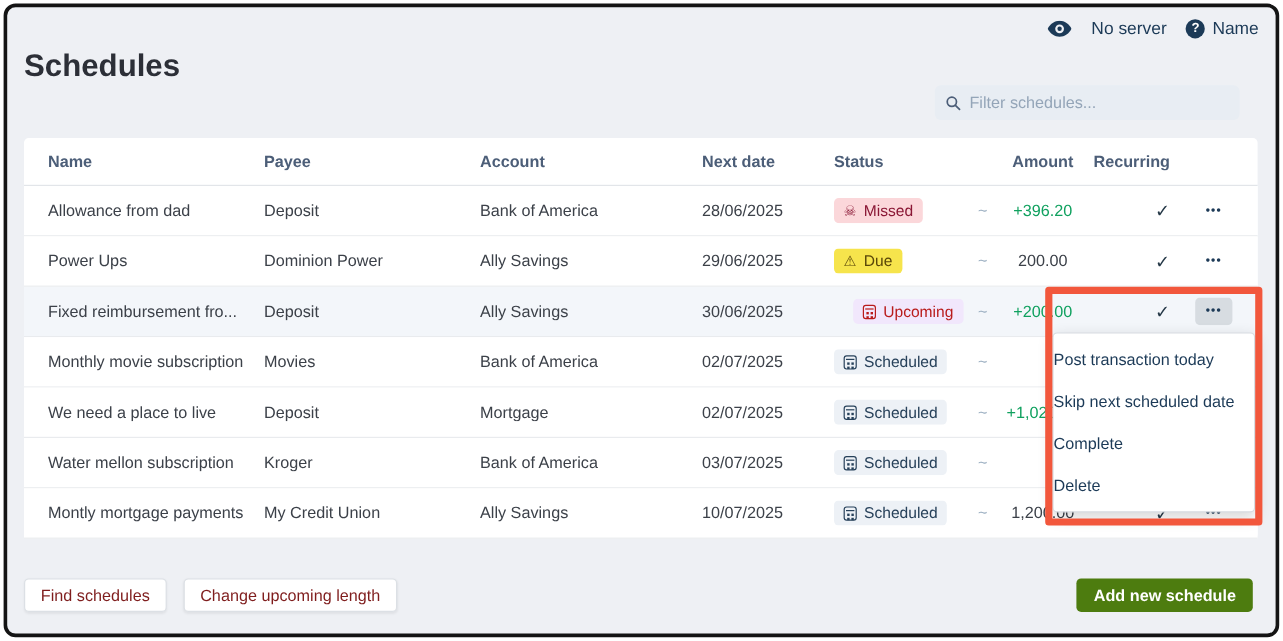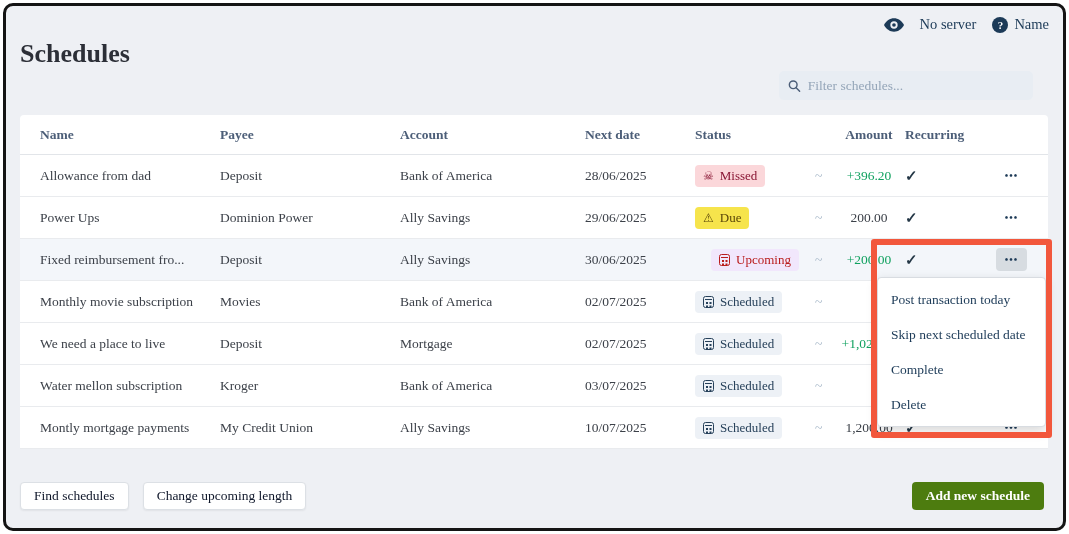--- a/index.html
+++ b/index.html
@@ -1,18 +1,18 @@
 <!DOCTYPE html>
 <html><head>
 <meta charset="utf-8">
 <style>
   * { margin:0; padding:0; box-sizing:border-box; }
   html,body { width:1069px; height:534px; background:#fff; font-family:"Liberation Sans","DejaVu Sans",sans-serif; }
   .window { position:absolute; left:3px; top:3px; width:1063px; height:528px;
-            border:3px solid #141414; border-radius:10px; background:#eef0f4; overflow:hidden;font-family:Liberation Serif, serif; }
+            border:3px solid #141414; border-radius:10px; background:#eef0f4; overflow:hidden; }
 
   
   .topbar { position:absolute; top:10px; right:14px; display:flex; align-items:center; gap:16px;
             color:#1c3a57; font-size:14.5px; }
   .topbar .item { display:flex; align-items:center; gap:6px; cursor:pointer; }
   .help-circle { width:16px; height:16px; border-radius:50%; background:#1c3a57; color:#fff;
                  font-size:11px; font-weight:bold; display:flex; align-items:center; justify-content:center; }
 
   .page-title { position:absolute; left:14px; top:33px; font-size:26px; font-weight:700; color:#2c2f37; }
 
@@ -25,52 +25,52 @@
 
   
   .table { position:absolute; left:14px; top:109px; width:1028px; background:#fff; border-radius:4px; }
   .trow, .thead { display:grid; grid-template-columns:180px 180px 185px 110px 120px 22px 68px 70px 1fr;
                   padding-left:20px; align-items:center; }
   .thead { height:40px; border-bottom:1px solid #e2e5e9; color:#4c5e78; font-size:13.5px; font-weight:700; }
   .trow { height:42px; border-bottom:1px solid #e9ebee; font-size:13.5px; color:#3c4149; background:#fff; }
   .trow.selected { background:#f3f6fa; }
   .cell { overflow:hidden; white-space:nowrap; text-overflow:ellipsis; padding-right:8px; }
   .h-amount, .cell.amount { text-align:center; padding-right:4px; }
-  .h-recur, .cell.recur { text-align:left; padding-right:0; }
+  .h-recur, .cell.recur { text-align:right; padding-right:0; }
   .cell.approx { color:#9db0c2; padding-right:0; }
   .cell.amount.green { color:#10a15f; }
   .cell.menu { text-align:center; padding-right:0; }
   .check { color:#243746; font-size:15px; font-weight:600; }
   .dots { display:inline-block; color:#1d3a57; font-size:10px; font-weight:bold; letter-spacing:1px;
           padding:6px 9px; border-radius:4px; cursor:pointer; }
   .dots.active { background:#d7dce1; }
 
   
   .badge { display:inline-flex; align-items:center; gap:6px; padding:3px 8px; border-radius:4px;
            font-size:13px; font-weight:500; }
   .bicon { display:inline-flex; align-items:center; justify-content:center; font-size:12px; line-height:1; }
   .cal { width:11px; height:12px; border:1.5px solid currentColor; border-radius:2.5px; position:relative; }
   .cal::before { content:""; position:absolute; left:1px; right:1px; top:2px; height:1.5px; background:currentColor; }
   .cal::after  { content:""; position:absolute; left:1.5px; top:5.5px; width:2px; height:2px; background:currentColor;
                  box-shadow:3.5px 0 0 currentColor, 0 3.5px 0 currentColor, 3.5px 3.5px 0 currentColor; }
 
   
   .ctx-menu { position:absolute; left:871px; top:271px; width:169px; background:#fff; border:1px solid #d8dce1;
               border-radius:4px; box-shadow:0 4px 12px rgba(0,0,0,.16); padding:4px 0; z-index:5; }
-  .ctx-item { height:35px; line-height:35px; padding-left:13px; font-size:13.5px; color:#1c3a57;
+  .ctx-item { height:35px; line-height:35px; padding-left:0; font-size:13.5px; color:#1c3a57;
               white-space:nowrap; cursor:pointer; }
 
   
   .annotation { position:absolute; left:865px; top:233px; width:181px; height:199px;
                 border:6px solid #f2573c; border-radius:3px; z-index:10; pointer-events:none; }
 
   
   .footer-left { position:absolute; left:14px; top:476px; display:flex; gap:14px; }
   .btn { height:28px; padding:0 13px; background:#fff; border:1px solid #dce0e5; border-radius:4px;
-         color:#0f172a; font-size:13.5px; font-family:inherit; cursor:pointer; box-shadow:0 1px 2px rgba(0,0,0,.06); }
+         color:#7f1d1d; font-size:13.5px; font-family:inherit; cursor:pointer; box-shadow:0 1px 2px rgba(0,0,0,.06); }
   .btn-primary { position:absolute; right:19px; top:476px; height:28px; padding:0 14px; border:none;
                  border-radius:4px; background:#4d7c0f; color:#fff; font-size:13.5px; font-weight:600;
                  font-family:inherit; cursor:pointer; }
 </style>
 </head>
 <body>
 
 <div class="window">
 
   <div class="topbar">

